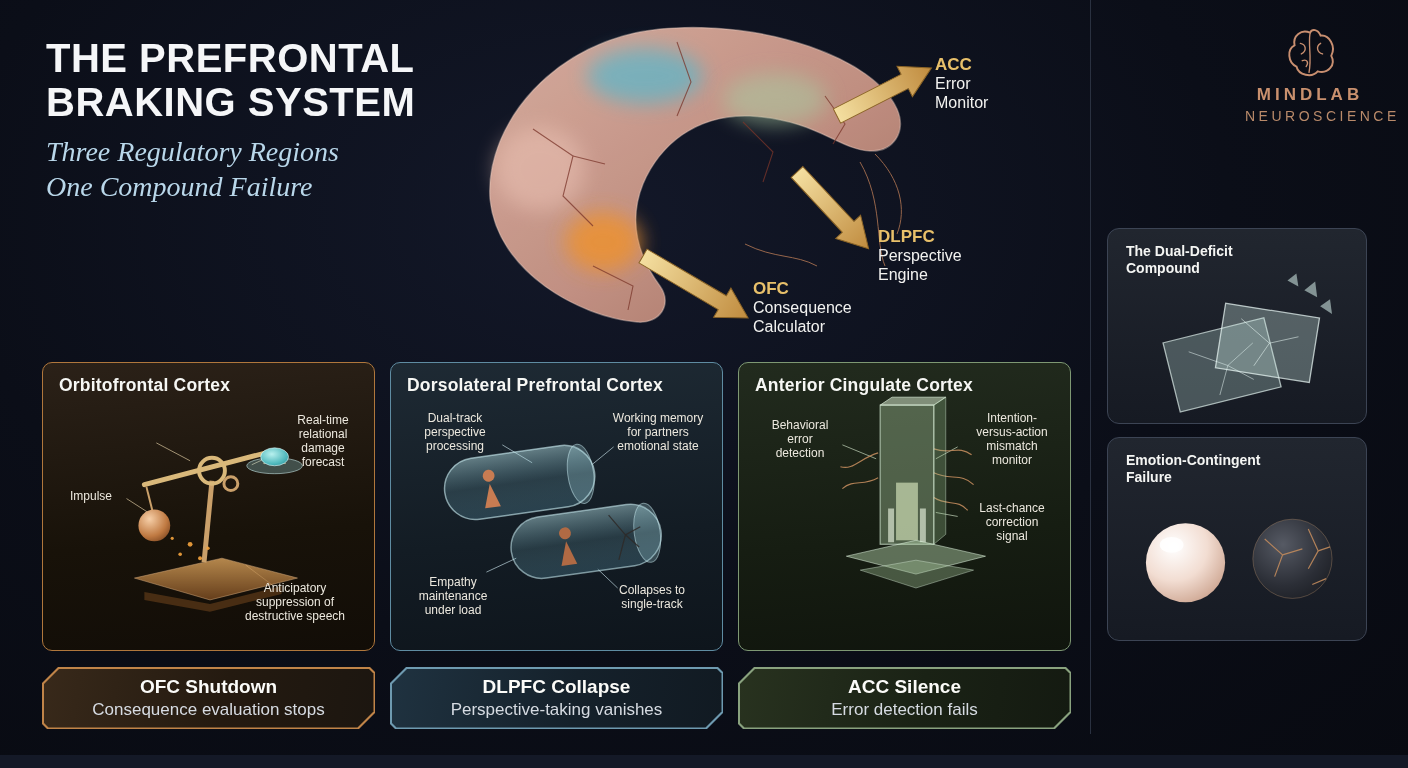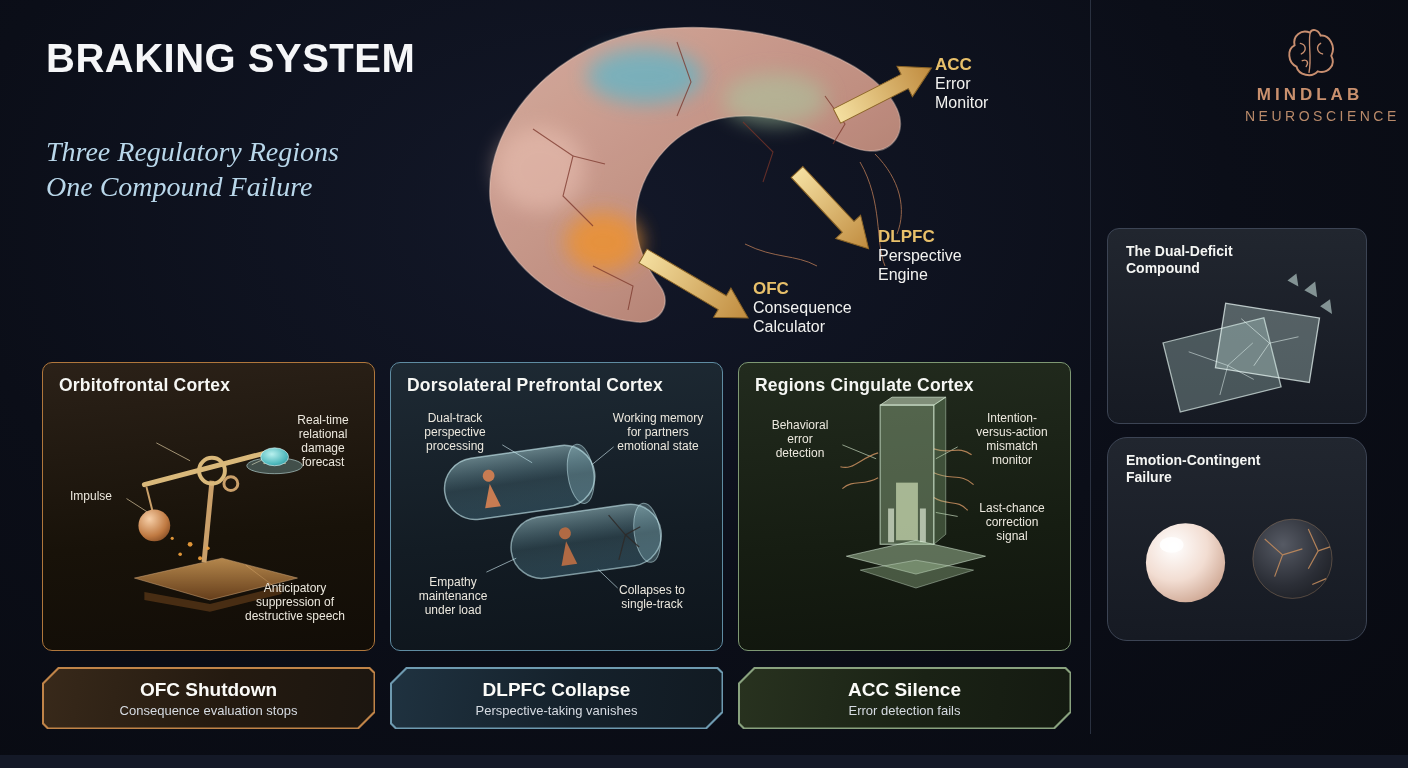--- a/index.html
+++ b/index.html
@@ -62,40 +62,41 @@
                        calc(100% - 16px) 100%, 5px 100%, 0 calc(100% - 5px), 0 16px); }
   .banner-ofc   { left:42px;  background:#c08448; }
   .banner-dlpfc { left:390px; background:#6e9ab0; }
   .banner-acc   { left:738px; background:#89a27e; }
   .banner-inner { position:absolute; inset:1.5px; display:flex; flex-direction:column;
                   justify-content:center; align-items:center; gap:2px; }
   .banner-ofc   .banner-inner { background:linear-gradient(100deg,#38291a 0%,#241a10 55%,#1c1610 100%); }
   .banner-dlpfc .banner-inner { background:linear-gradient(100deg,#1f3240 0%,#15212b 55%,#111a22 100%); }
   .banner-acc   .banner-inner { background:linear-gradient(100deg,#28321f 0%,#1a2215 55%,#141a11 100%); }
   .banner-title { font-size:19px; font-weight:bold; color:#fbfbf8; }
-  .banner-sub   { font-size:13px; color:#d6dbe2; }
+  .banner-sub   { font-size:17px; color:#d6dbe2; }
 
   
   .side-card { position:absolute; left:1107px; width:260px; border-radius:12px;
                border:1px solid #3c4454; background:linear-gradient(180deg,#21262f 0%,#161a23 100%); }
   .side-card h3 { position:absolute; top:14px; left:18px; font-size:14px; font-weight:bold;
                   line-height:1.22; color:#f4f5f3; z-index:2; }
   .side-card svg { position:absolute; inset:0; width:100%; height:100%; }
   .side-card-1 { top:228px; height:196px; }
-  .side-card-2 { top:437px; height:204px;border-radius:20px; }
+  .side-card-2 { top:437px; height:204px; }
 </style>
 </head>
 <body>
 
 <div class="page">
 
   <div class="divider"></div>
   <div class="footer-strip"></div>
 
   <h1 class="title">
+    <div>THE PREFRONTAL</div>
     <div>BRAKING SYSTEM</div>
   </h1>
   <div class="subtitle">
     <div>Three Regulatory Regions</div>
     <div>One Compound Failure</div>
   </div>
 
   <div class="logo">
     <svg class="logo-icon" viewBox="0 0 60 60">
       <g stroke="#c98f70" stroke-width="2" fill="none" stroke-linecap="round">
@@ -265,21 +266,21 @@
 for partners
 emotional state</div>
     <div class="lbl pre c2-bl">Empathy
 maintenance
 under load</div>
     <div class="lbl pre c2-br">Collapses to
 single-track</div>
   </div>
 
   <div class="card card-acc">
-    <h2>Regions Cingulate Cortex</h2>
+    <h2>Anterior Cingulate Cortex</h2>
     <svg class="card-svg" viewBox="0 0 333 288">
       <g stroke="#a8b8a0" stroke-width="1" opacity="0.85">
         <path d="M104,82 L138,96"></path>
         <path d="M220,84 L198,96"></path>
         <path d="M220,154 L198,150"></path>
       </g>
       <g stroke="#c08a5c" stroke-width="1.2" fill="none" opacity="0.9">
         <path d="M140,90 C122,95 115,108 102,104"></path>
         <path d="M140,115 C124,124 116,116 104,126"></path>
         <path d="M196,86 C214,92 220,82 234,92"></path>

